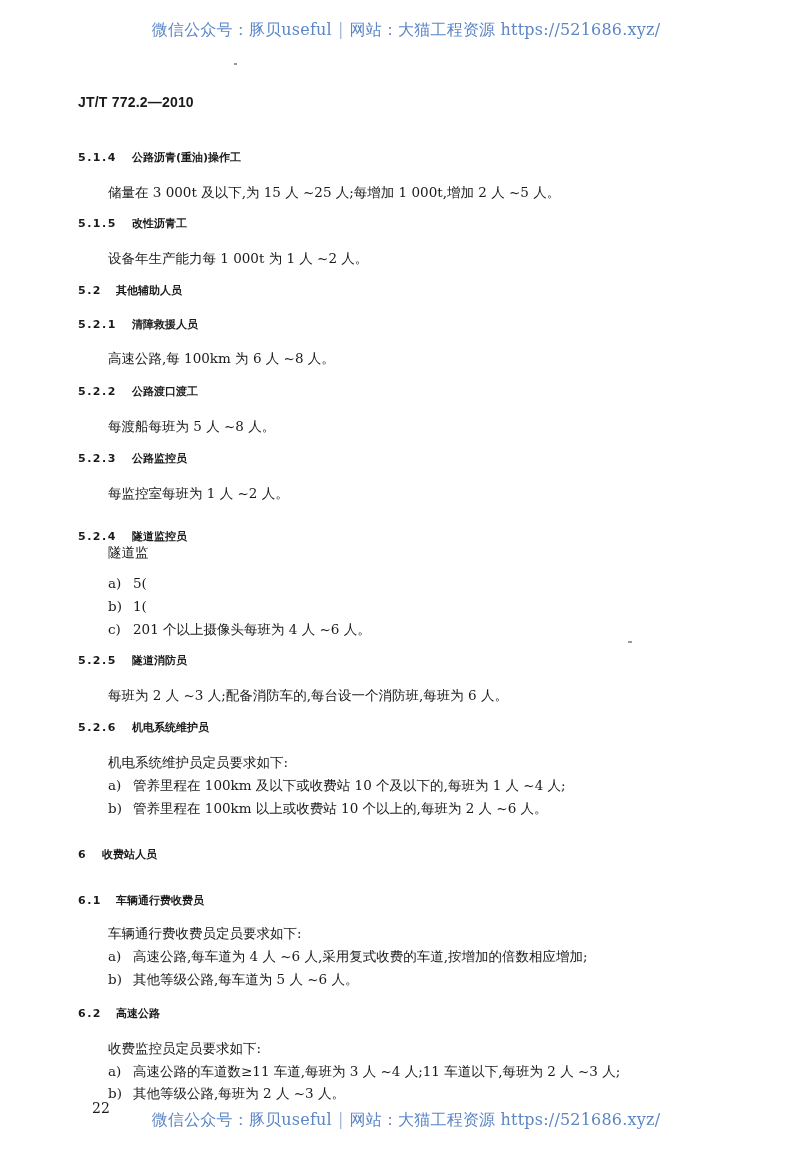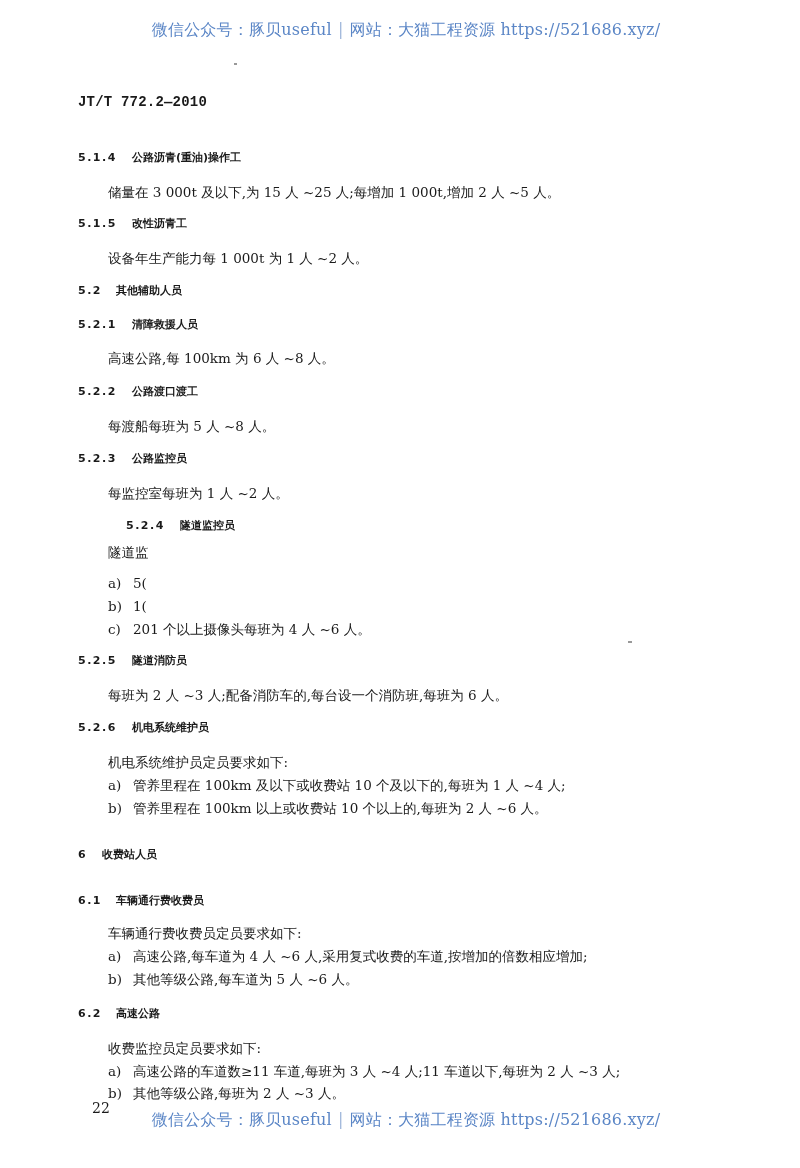--- a/index.html
+++ b/index.html
@@ -5,21 +5,21 @@
     html, body { margin: 0; padding: 0; background: #ffffff; }
     body { width: 800px; height: 1168px; position: relative; overflow: hidden;
            font-family: "DejaVu Serif", "Liberation Serif", serif; color: #1a1a1a; }
     .watermark { position: absolute; left: 0; width: 800px; text-align: center;
                  color: #5b86c6; font-size: 16px; letter-spacing: 0.2px;
                  font-family: "DejaVu Serif", "Liberation Serif", serif; white-space: nowrap; padding-left: 6px; }
     .wm-top { top: 20px; }
     .wm-bottom { top: 1110px; }
     .wm-sep { color: #9fb6da; margin: 0 6px; }
     .doc-code { position: absolute; left: 78px; top: 94px; font-size: 14px; font-weight: bold;
-                font-family: Liberation Mono, monospace; letter-spacing: 0.2px; }
+                font-family: Liberation Sans, sans-serif; letter-spacing: 0.2px; }
     .h { position: absolute; left: 78px; font-size: 11px; font-weight: bold;
          font-family: "DejaVu Sans", "Liberation Sans", sans-serif; white-space: nowrap; }
     .h .num { display: inline-block; letter-spacing: 1.5px; }
     .h .num.w4 { width: 54px; }
     .h .num.w3 { width: 38px; }
     .h .num.w1 { width: 24px; }
     .p { position: absolute; left: 108px; font-size: 13.5px; white-space: nowrap;
          font-family: "DejaVu Serif", "Liberation Serif", serif; }
     .li { position: absolute; left: 108px; font-size: 13.5px; white-space: nowrap;
           font-family: "DejaVu Serif", "Liberation Serif", serif; }
@@ -60,21 +60,21 @@
 <div class="h" style="top:384px;">
   <span class="num w4">5.2.2</span><span>公路渡口渡工</span>
 </div>
 <div class="p" style="top:418px;">每渡船每班为 5 人 ~8 人。</div>
 
 <div class="h" style="top:451px;">
   <span class="num w4">5.2.3</span><span>公路监控员</span>
 </div>
 <div class="p" style="top:485px;">每监控室每班为 1 人 ~2 人。</div>
 
-<div class="h" style="top:518px;margin-left:48px;">
+<div class="h" style="top:529px;">
   <span class="num w4">5.2.4</span><span>隧道监控员</span>
 </div>
 <div class="p" style="top:544px;">隧道监</div>
 <div class="li" style="top:575px;">
   <span class="mark">a)</span><span>5(</span>
 </div>
 <div class="li" style="top:598px;">
   <span class="mark">b)</span><span>1(</span>
 </div>
 <div class="li" style="top:621px;">

